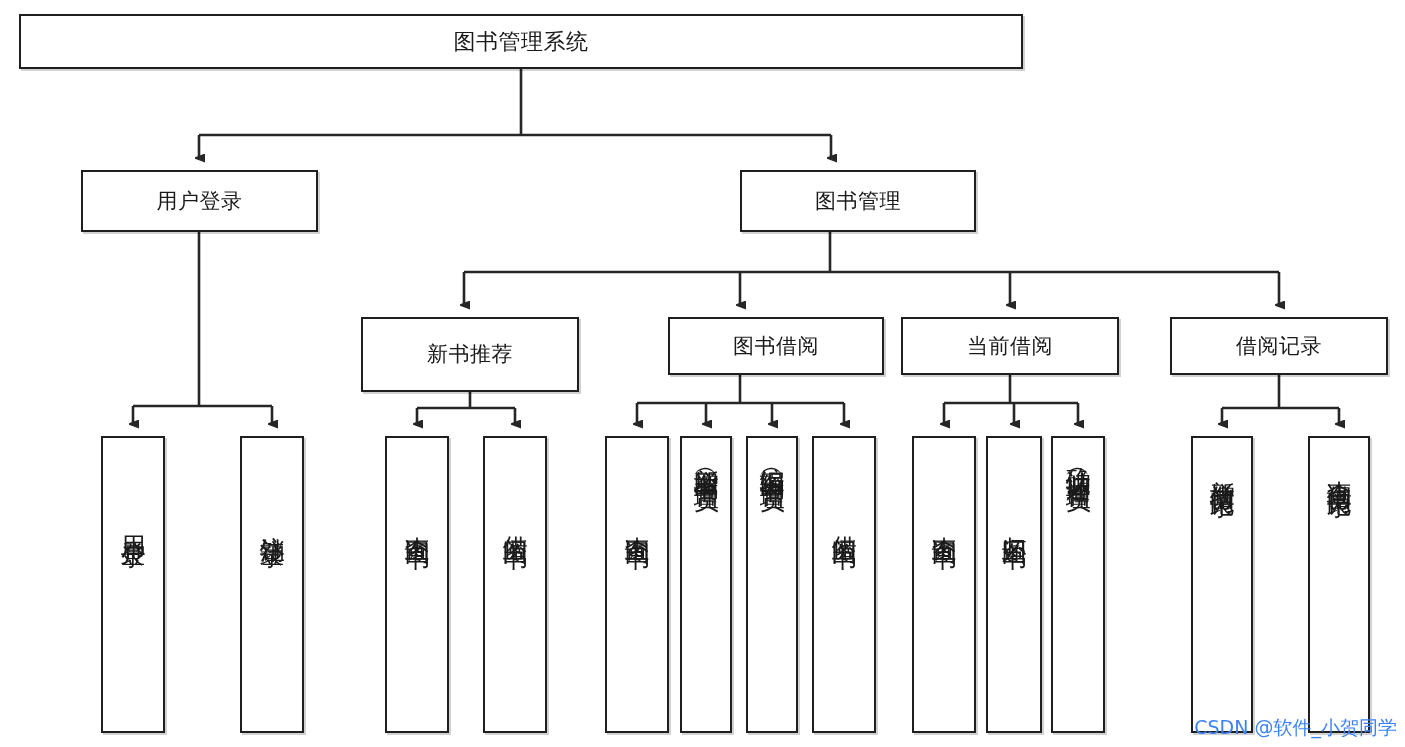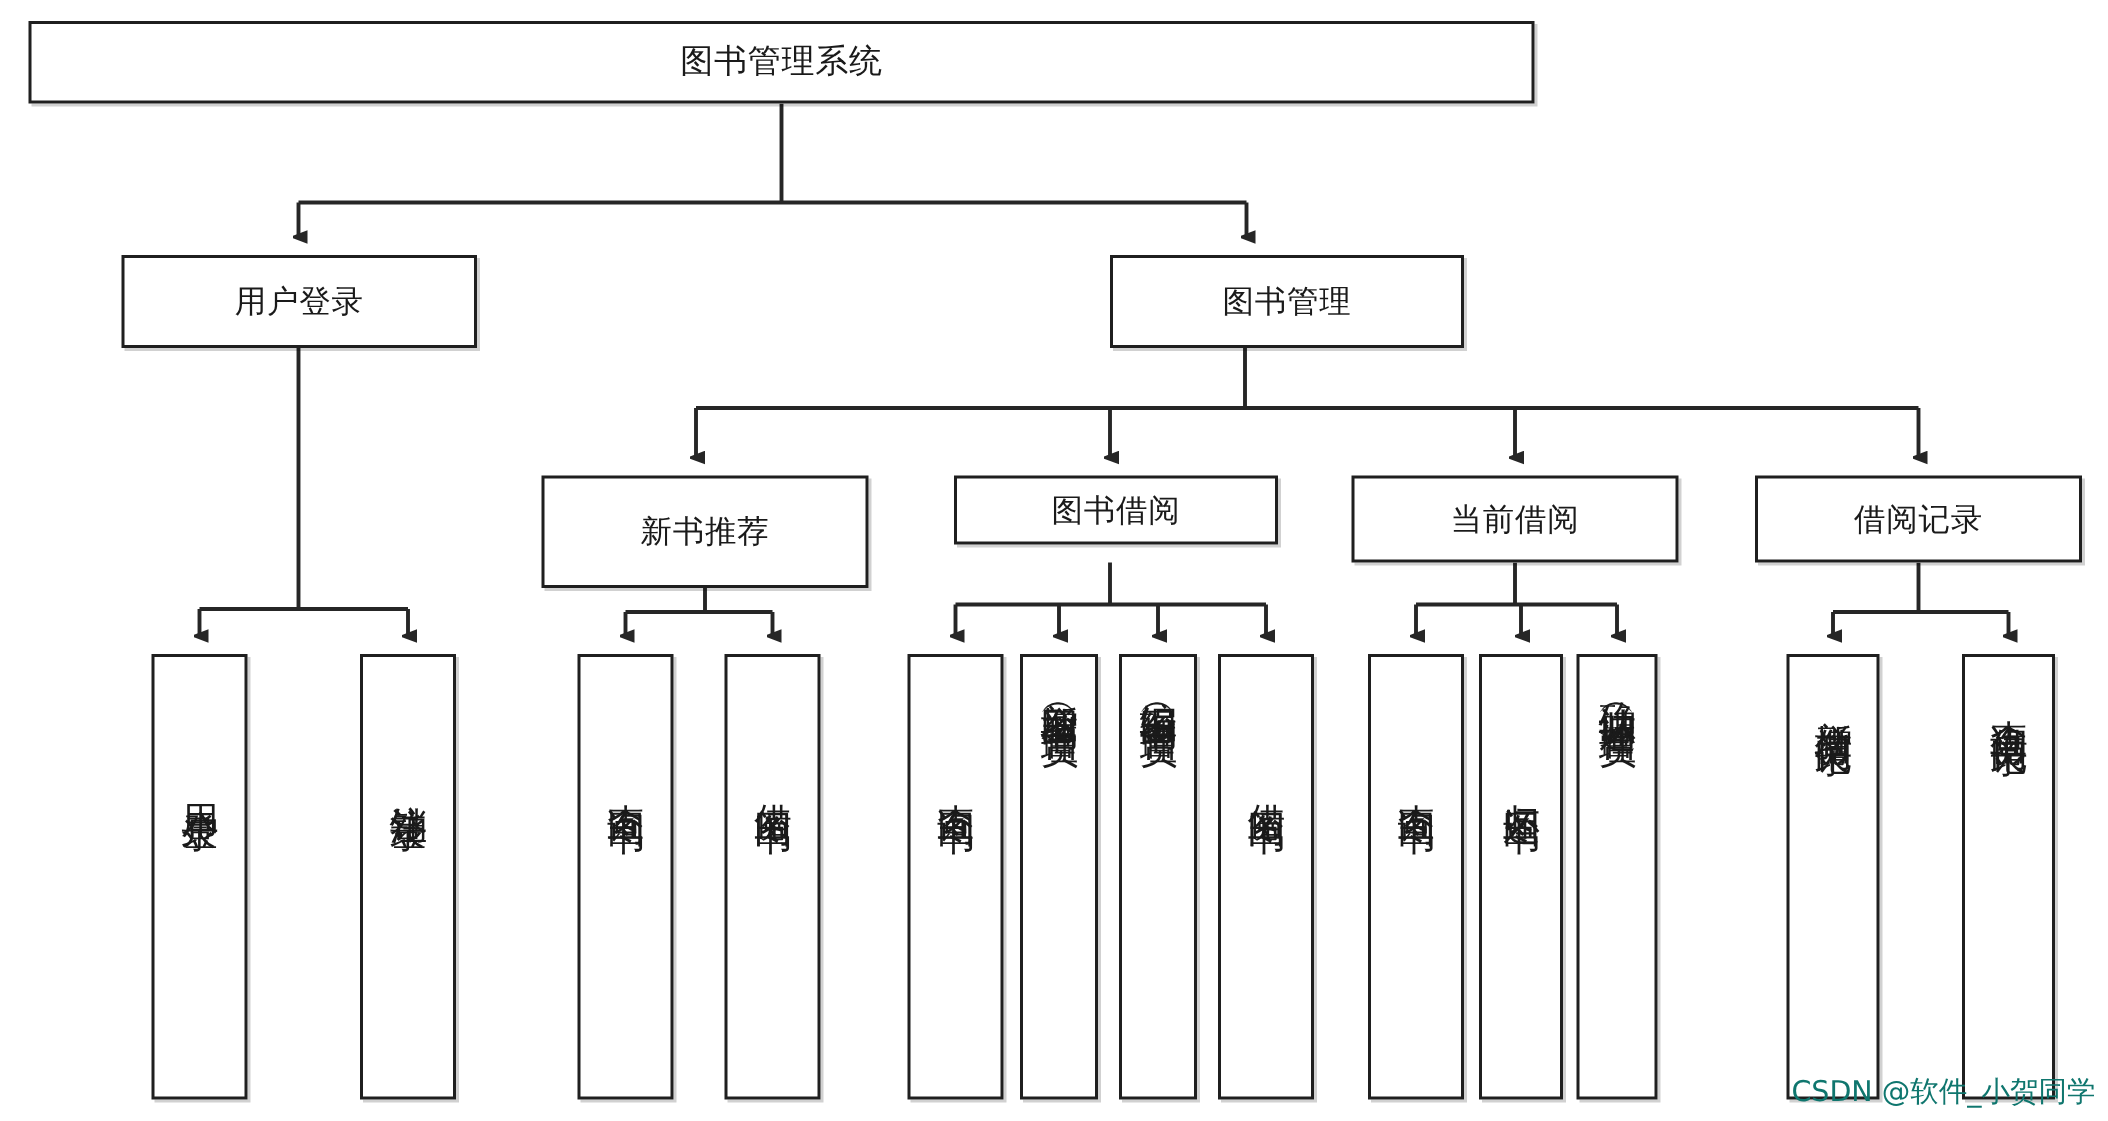--- a/index.html
+++ b/index.html
@@ -67,21 +67,21 @@
     margin-top: 10px;
   }
   .node.vert.med .lbl {
     margin-top: 22px;
   }
   #watermark {
     position: absolute;
     right: 8px;
     bottom: 6px;
     font-size: 19px;
-    color: #0f766e;
+    color: #3b82f6;
     z-index: 5;
     white-space: nowrap;
     font-family: "DejaVu Sans", "Liberation Sans", sans-serif;
   }
 </style>
 </head>
 <body>
 
 <div id="canvas">
 
@@ -142,21 +142,21 @@
   <div class="node horiz" style="left:81px;top:170px;width:237px;height:62px;">
     <span class="lbl">用户登录</span>
   </div>
   <div class="node horiz" style="left:740px;top:170px;width:236px;height:62px;">
     <span class="lbl">图书管理</span>
   </div>
 
   <div class="node horiz" style="left:361px;top:317px;width:218px;height:75px;">
     <span class="lbl">新书推荐</span>
   </div>
-  <div class="node horiz" style="left:636px;top:317px;width:216px;height:46px;">
+  <div class="node horiz" style="left:668px;top:317px;width:216px;height:58px;">
     <span class="lbl">图书借阅</span>
   </div>
   <div class="node horiz" style="left:901px;top:317px;width:218px;height:58px;">
     <span class="lbl">当前借阅</span>
   </div>
   <div class="node horiz" style="left:1170px;top:317px;width:218px;height:58px;">
     <span class="lbl">借阅记录</span>
   </div>
 
   <div class="node vert mid" style="left:101px;top:436px;width:64px;height:297px;">

